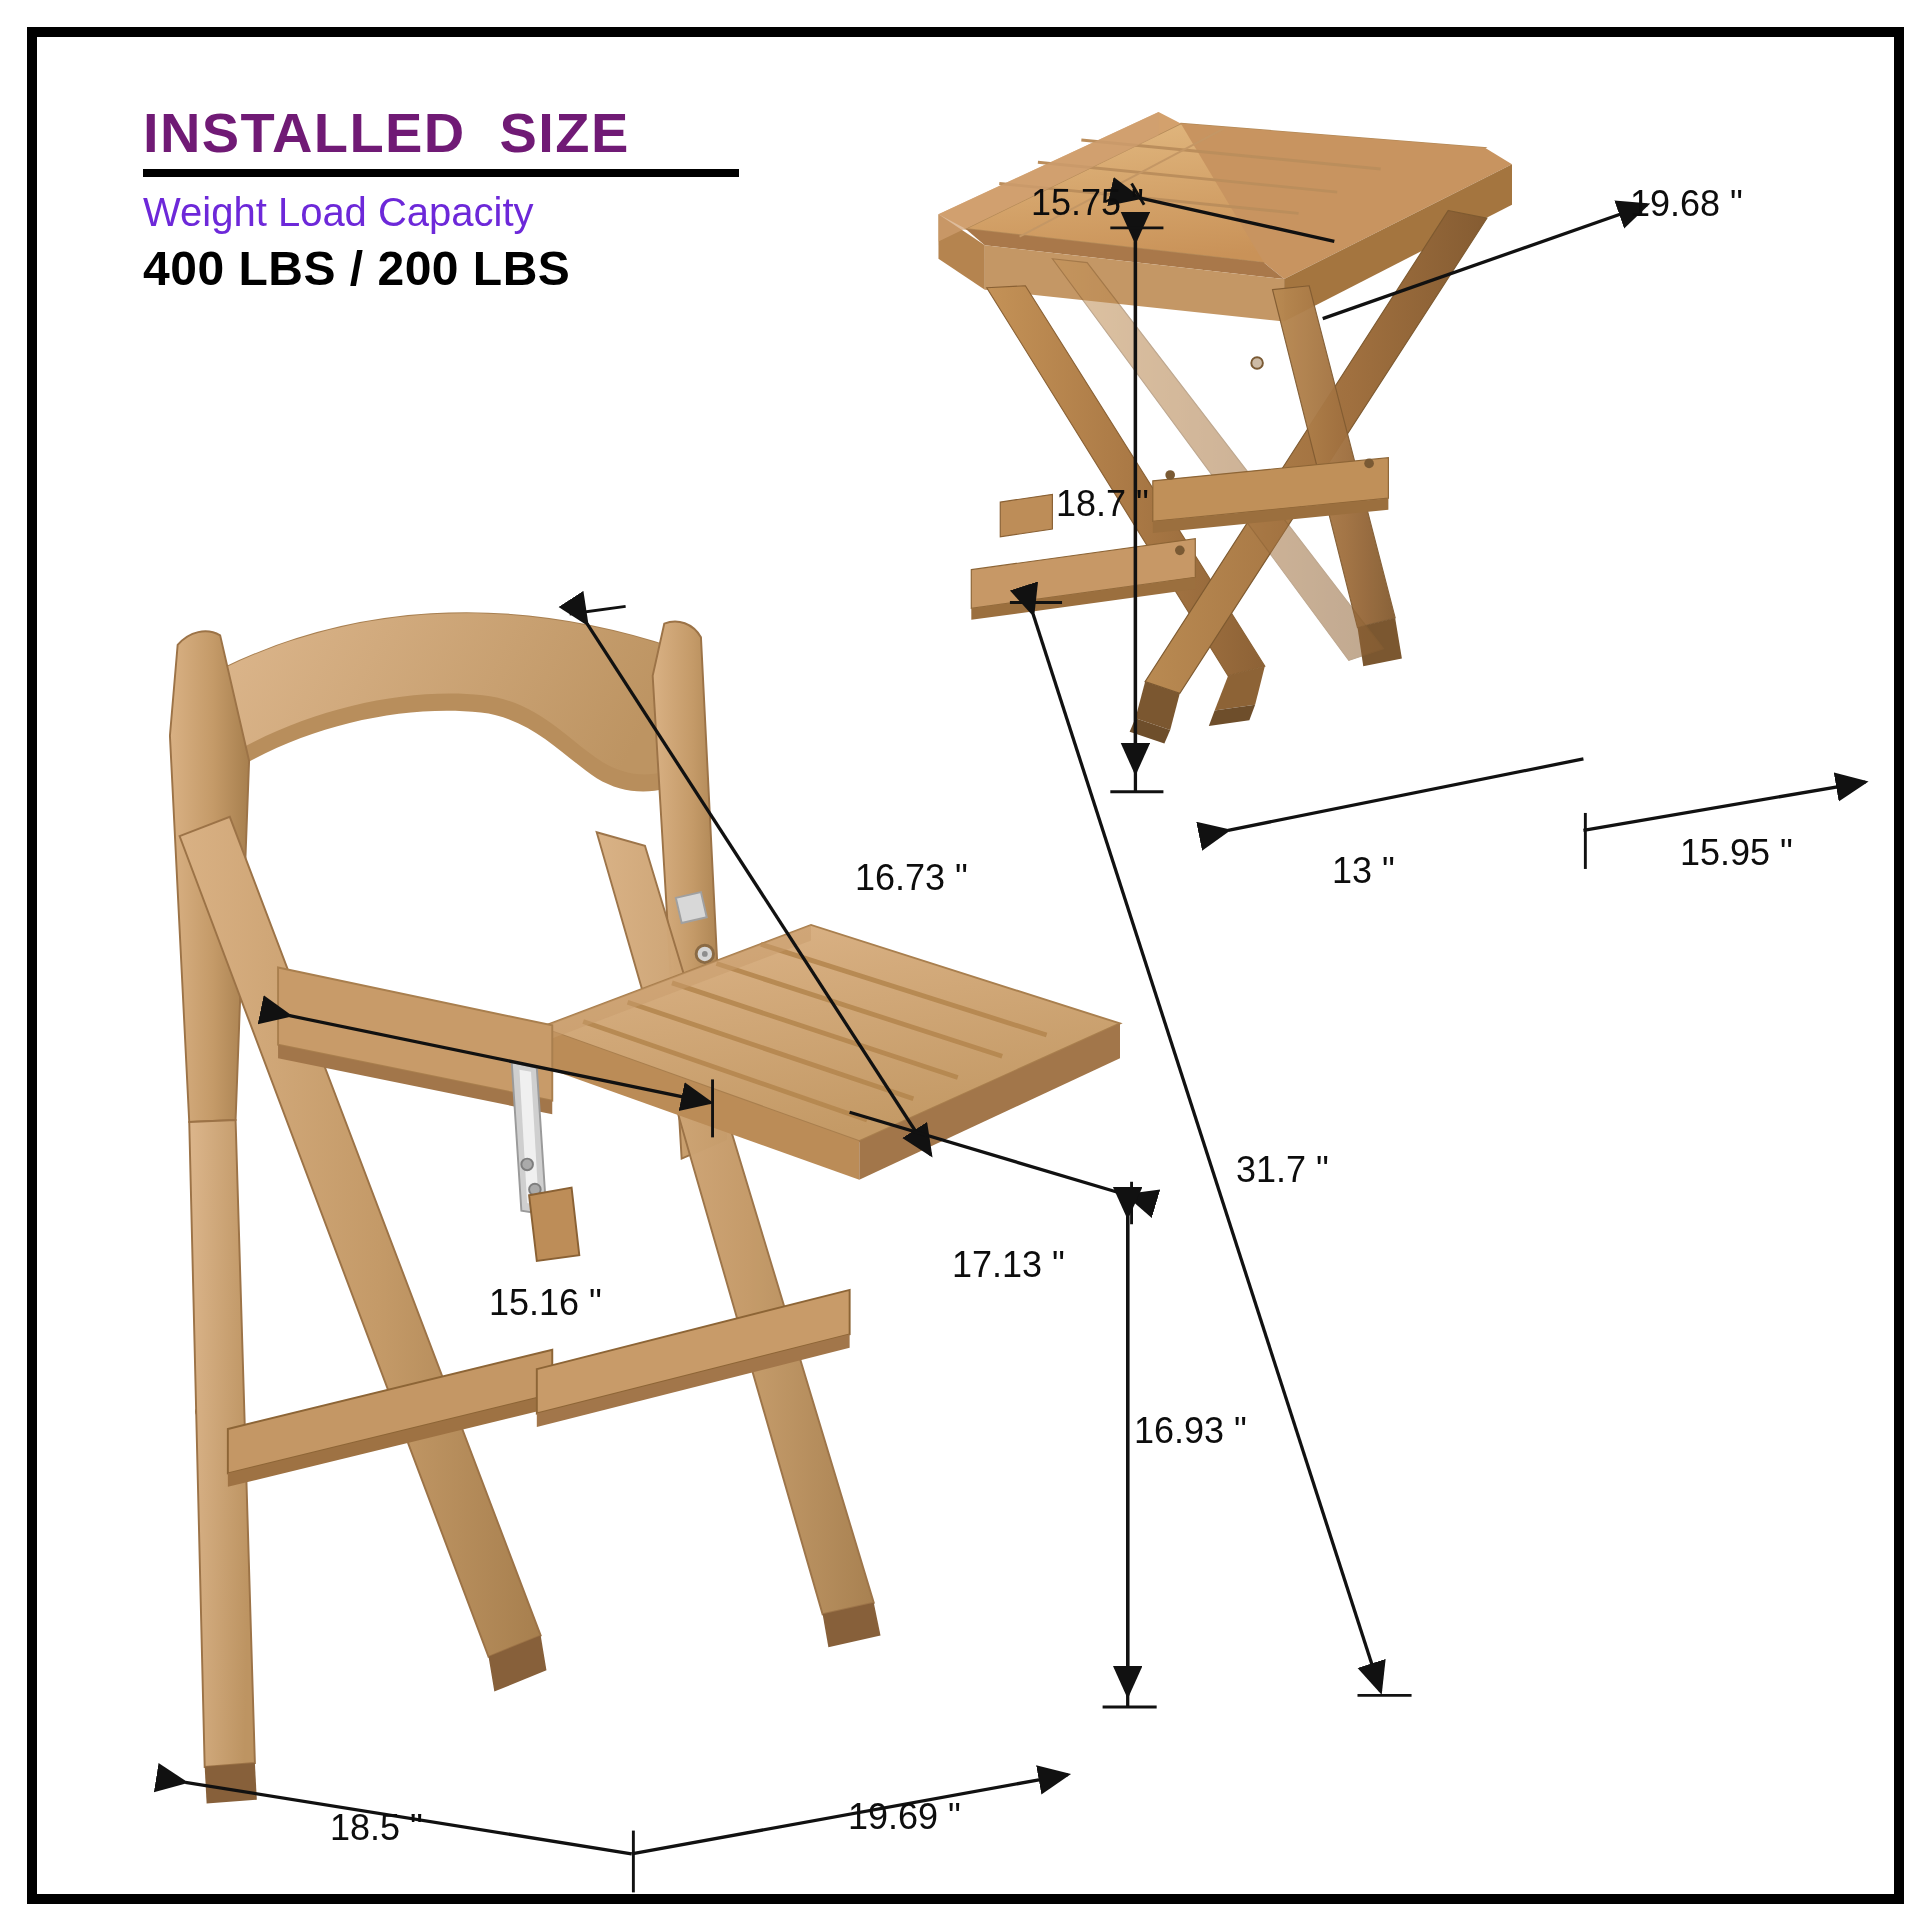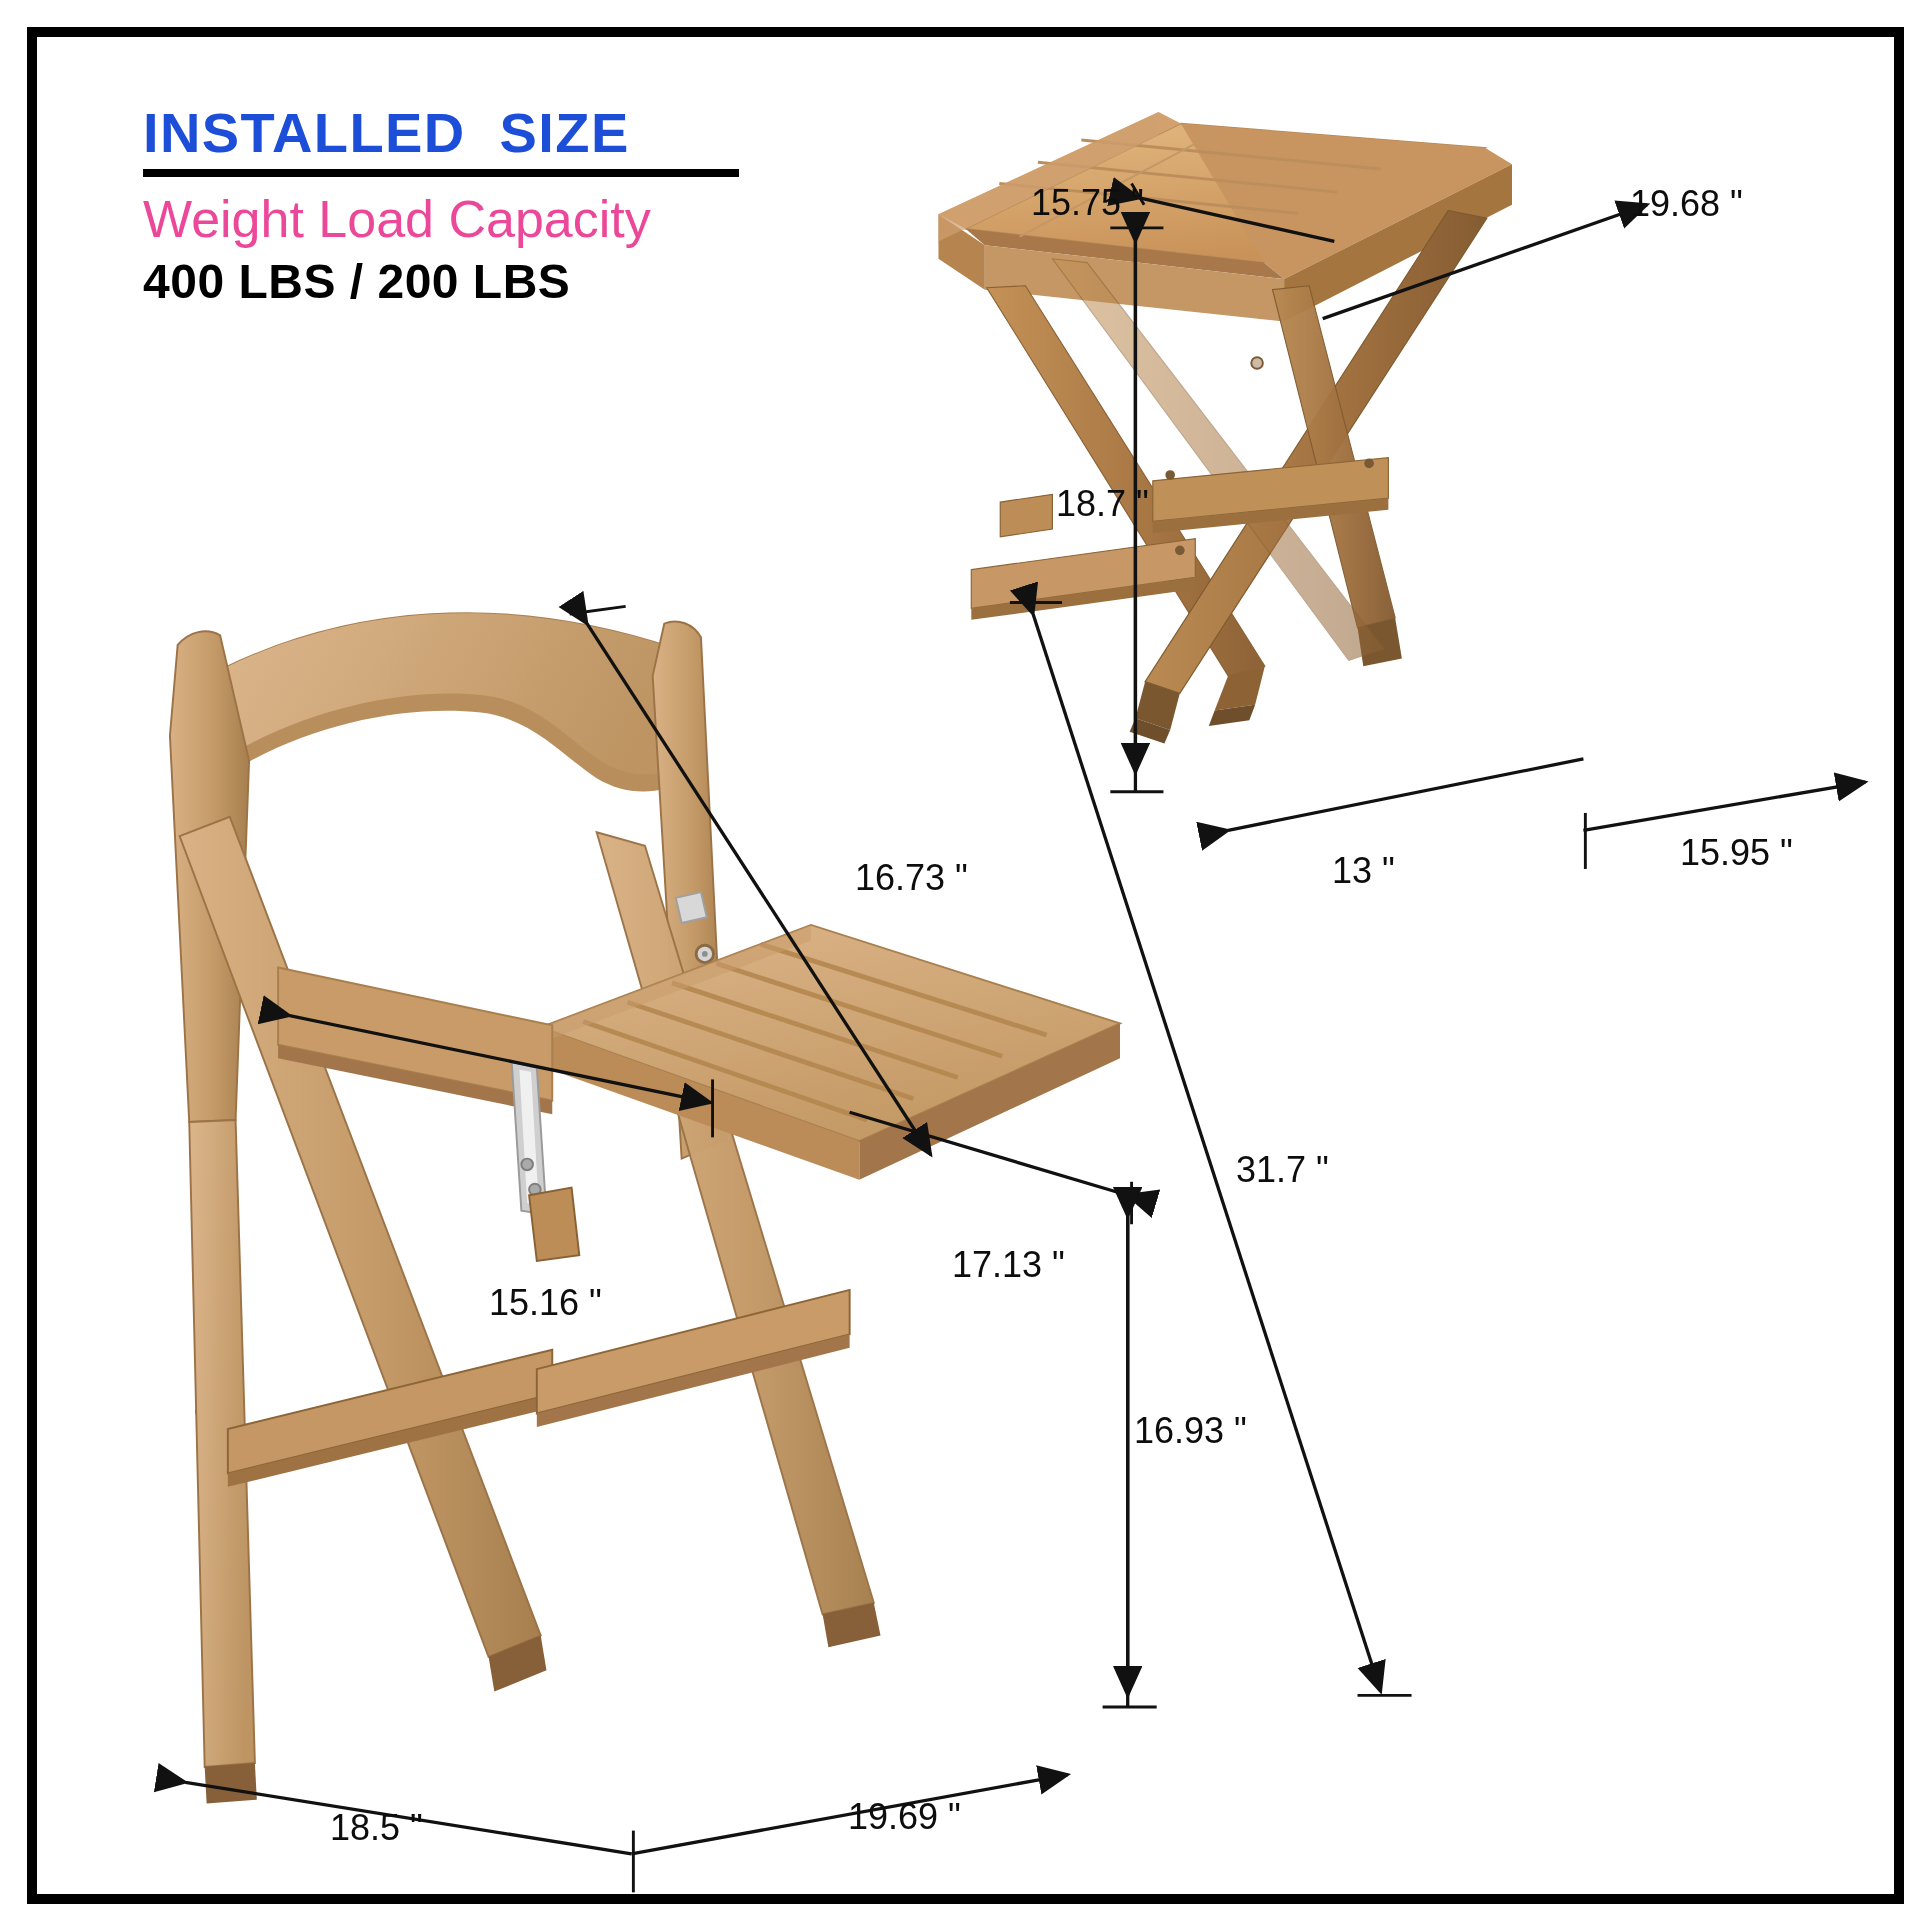--- a/index.html
+++ b/index.html
@@ -1,22 +1,22 @@
 <!DOCTYPE html>
 <html><head>
 <meta charset="utf-8">
 <style>
   html,body{margin:0;padding:0;background:#fff;}
   body{width:1931px;height:1931px;font-family:"Liberation Sans",sans-serif;overflow:hidden;}
   #page{position:relative;width:1931px;height:1931px;background:#fff;}
   #frame{position:absolute;left:27px;top:27px;width:1877px;height:1877px;border:10.6px solid #000;box-sizing:border-box;}
   #header{position:absolute;left:143px;top:104px;width:792px;}
-  #title{font-size:56px;font-weight:bold;letter-spacing:1.4px;color:#1d4ed8;line-height:1.02;white-space:pre;}
+  #title{font-size:56px;font-weight:bold;letter-spacing:1.4px;color:#701a75;line-height:1.02;white-space:pre;}
   #title-rule{width:596px;height:8.7px;background:#000;margin-top:7.7px;}
-  #subtitle{font-size:52px;color:#ec4899;margin-top:13.5px;line-height:1.08;font-weight:400;}
+  #subtitle{font-size:40px;color:#6d28d9;margin-top:13.5px;line-height:1.08;font-weight:400;}
   #capacity{font-size:48px;font-weight:bold;color:#000;margin-top:9.7px;line-height:1.05;letter-spacing:0.5px;}
   svg.art{position:absolute;left:0;top:0;width:1931px;height:1931px;pointer-events:none;}
   .dimlabel{position:absolute;font-size:36px;color:#0d0d0d;white-space:pre;font-family:"Liberation Sans",sans-serif;}
 </style>
 </head>
 <body>
 
 <div id="page">
 
   <div id="frame"></div>

